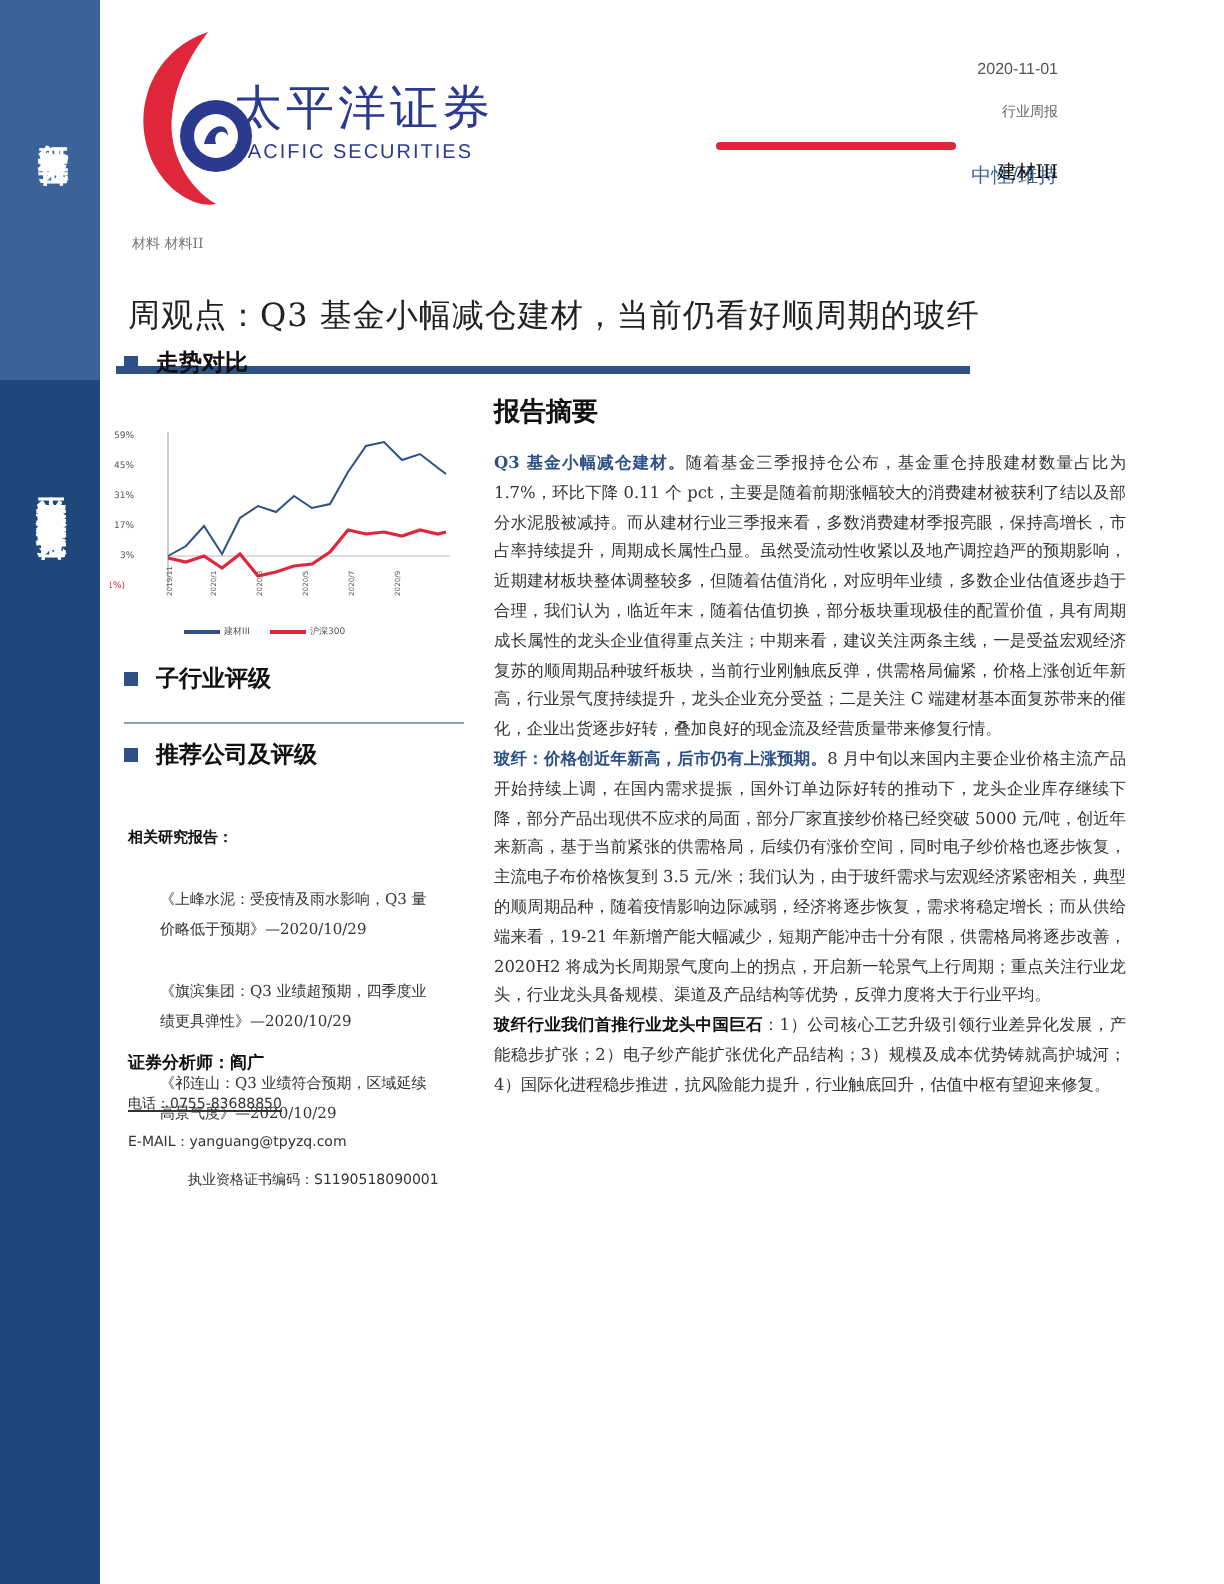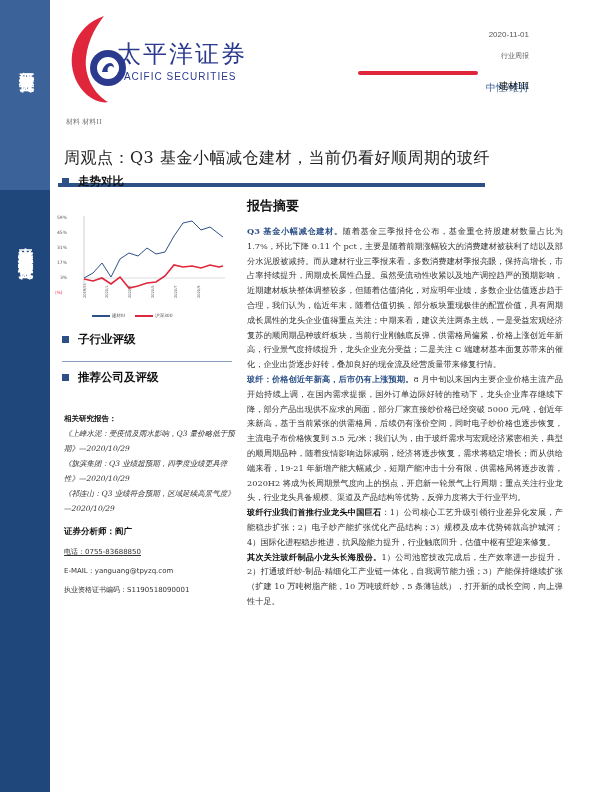--- a/index.html
+++ b/index.html
@@ -80,28 +80,28 @@
       display: flex; gap: 10px; align-items: center;
       font-family: "DejaVu Sans", sans-serif;
     }
     .legend-item { display: flex; align-items: center; gap: 2px; }
     .legend-line { width: 18px; height: 2px; display: inline-block; }
 
     .related-title {
       position: absolute; left: 64px; top: 414px; font-size: 7.5px; font-weight: bold; color: #111;
     }
     .related-list { position: absolute; left: 64px; top: 426px; width: 172px; font-size: 7.5px; color: #333; line-height: 15px; }
-    .related-item { margin: 0; font-style: italic; }
+    .related-item { margin: 16px; }
     .analyst-title {
       position: absolute; left: 64px; top: 526px; font-size: 8.5px; font-weight: bold; color: #111;
     }
     .contact { position: absolute; left: 64px; font-size: 7px; color: #333; font-family: "DejaVu Sans", sans-serif; }
     .c-phone { top: 547px; text-decoration: underline; }
     .c-email { top: 566px; }
-    .c-cert { top: 585px; }
+    .c-cert { top: 585px; margin-left: 30px; }
 
     .summary-title {
       position: absolute; left: 247px; top: 197px; font-size: 13px; font-weight: bold; color: #111;
     }
     .summary {
       position: absolute; left: 247px; top: 224px; width: 316px;
       font-size: 8.2px; line-height: 14.8px; color: #333; text-align: justify;
     }
     .summary p { margin: 0; }
     .hl-blue { color: #2d5187; font-weight: bold; }
@@ -199,16 +199,13 @@
 <div class="summary">
   <p>
     <span class="hl-blue">Q3 基金小幅减仓建材。</span><span>随着基金三季报持仓公布，基金重仓持股建材数量占比为 1.7%，环比下降 0.11 个 pct，主要是随着前期涨幅较大的消费建材被获利了结以及部分水泥股被减持。而从建材行业三季报来看，多数消费建材季报亮眼，保持高增长，市占率持续提升，周期成长属性凸显。虽然受流动性收紧以及地产调控趋严的预期影响，近期建材板块整体调整较多，但随着估值消化，对应明年业绩，多数企业估值逐步趋于合理，我们认为，临近年末，随着估值切换，部分板块重现极佳的配置价值，具有周期成长属性的龙头企业值得重点关注；中期来看，建议关注两条主线，一是受益宏观经济复苏的顺周期品种玻纤板块，当前行业刚触底反弹，供需格局偏紧，价格上涨创近年新高，行业景气度持续提升，龙头企业充分受益；二是关注 C 端建材基本面复苏带来的催化，企业出货逐步好转，叠加良好的现金流及经营质量带来修复行情。</span>
   </p>
   <p>
     <span class="hl-blue">玻纤：价格创近年新高，后市仍有上涨预期。</span><span>8 月中旬以来国内主要企业价格主流产品开始持续上调，在国内需求提振，国外订单边际好转的推动下，龙头企业库存继续下降，部分产品出现供不应求的局面，部分厂家直接纱价格已经突破 5000 元/吨，创近年来新高，基于当前紧张的供需格局，后续仍有涨价空间，同时电子纱价格也逐步恢复，主流电子布价格恢复到 3.5 元/米；我们认为，由于玻纤需求与宏观经济紧密相关，典型的顺周期品种，随着疫情影响边际减弱，经济将逐步恢复，需求将稳定增长；而从供给端来看，19-21 年新增产能大幅减少，短期产能冲击十分有限，供需格局将逐步改善，2020H2 将成为长周期景气度向上的拐点，开启新一轮景气上行周期；重点关注行业龙头，行业龙头具备规模、渠道及产品结构等优势，反弹力度将大于行业平均。</span>
   </p>
   <p>
     <span class="hl-black">玻纤行业我们首推行业龙头中国巨石</span><span>：1）公司核心工艺升级引领行业差异化发展，产能稳步扩张；2）电子纱产能扩张优化产品结构；3）规模及成本优势铸就高护城河；4）国际化进程稳步推进，抗风险能力提升，行业触底回升，估值中枢有望迎来修复。</span>
   </p>
-  <p>
-    <span class="hl-black">其次关注玻纤制品小龙头长海股份。</span><span>1）公司池窑技改完成后，生产效率进一步提升，2）打通玻纤纱-制品-精细化工产业链一体化，自我调节能力强；3）产能保持继续扩张（扩建 10 万吨树脂产能，10 万吨玻纤纱，5 条薄毡线），打开新的成长空间，向上弹性十足。</span>
-  </p>
 </div>
 
 </body></html>

